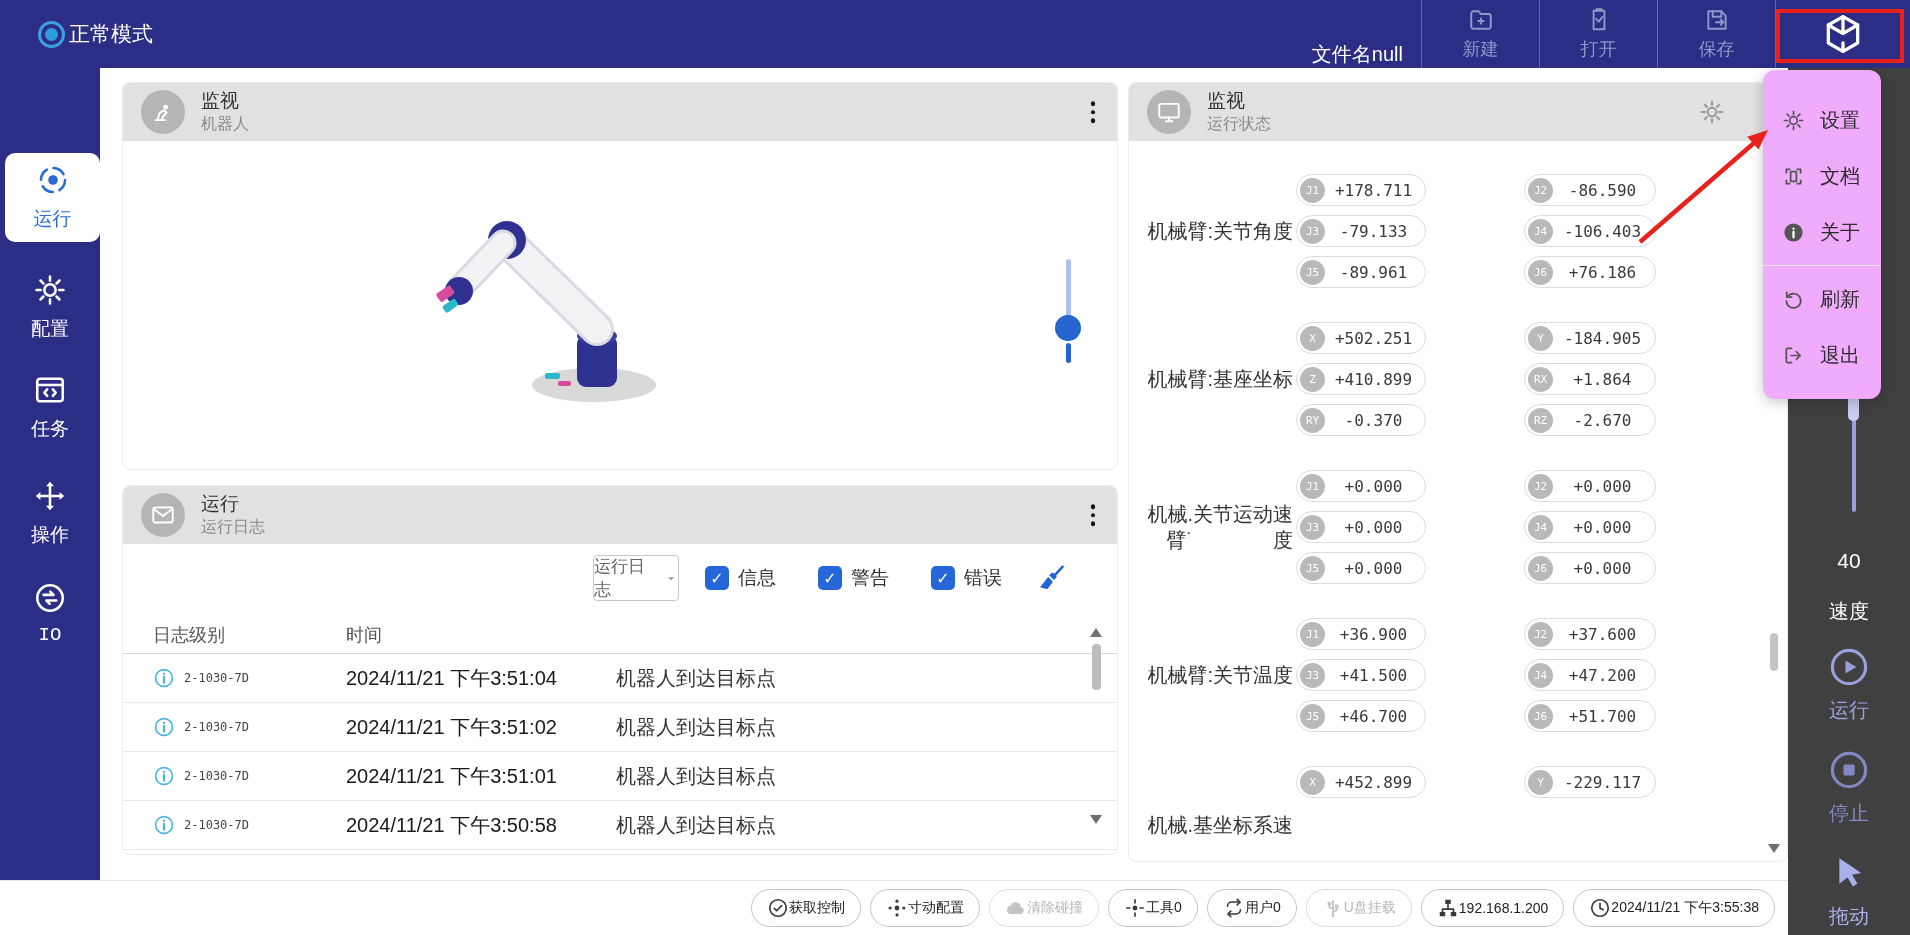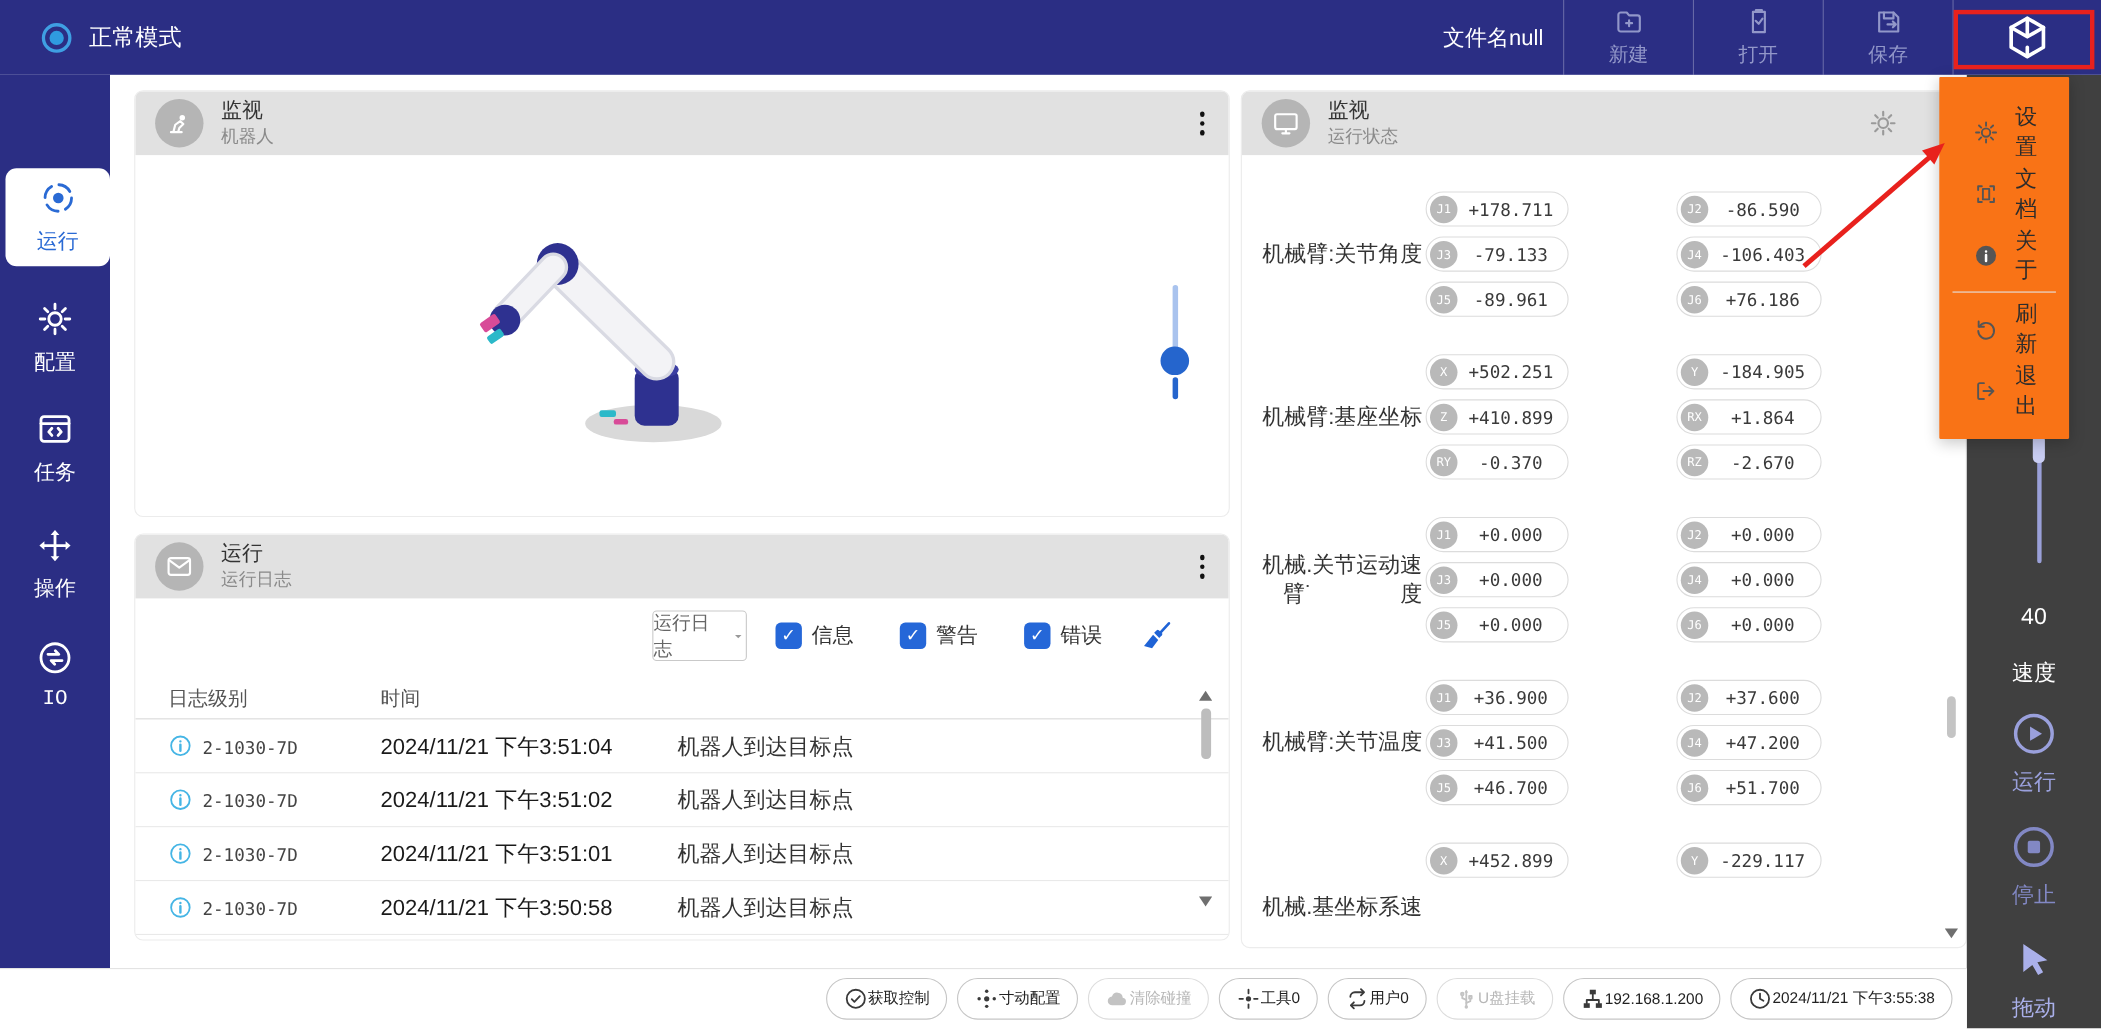--- a/index.html
+++ b/index.html
@@ -3,25 +3,25 @@
 <meta charset="utf-8">
 <style>
 *{margin:0;padding:0;box-sizing:border-box}
 html,body{width:1910px;height:935px}
 body{position:relative;overflow:hidden;background:#fff;font-family:"Liberation Sans","DejaVu Sans",sans-serif;color:#333}
 .icon{display:inline-block}
 .icon svg{width:100%;height:100%;display:block}
 
 
 .topbar{position:absolute;left:0;top:0;width:1910px;height:68px;background:#2b2e84;display:flex;align-items:center;z-index:6}
-.status{display:flex;align-items:center;gap:16px;margin-left:38px}
+.status{display:flex;align-items:center;gap:4px;margin-left:38px}
 .status-dot{width:27px;height:27px;border-radius:50%;border:3px solid #3f9fe3;display:flex;align-items:center;justify-content:center}
 .status-dot i{width:13px;height:13px;border-radius:50%;background:#2f9be0}
 .mode{color:#fff;font-size:21px}
-.tb-right{position:absolute;right:0;top:0;height:68px;display:flex;align-items:center}
+.tb-right{position:absolute;right:0;top:0;height:68px;display:flex;align-items:flex-end}
 .filename{color:#fff;font-size:20px;margin-right:18px}
 #topbar-actions{display:flex;height:68px}
 .tb-btn{width:118px;height:68px;border-left:1px solid rgba(255,255,255,.28);display:flex;flex-direction:column;align-items:center;justify-content:center;gap:4px;color:#9297c9;cursor:pointer}
 .tb-btn .icon{width:26px;height:26px}
 .tb-btn span{font-size:18px}
 .logo-cell{width:135px;height:68px;border-left:1px solid rgba(255,255,255,.28);display:flex;align-items:center;justify-content:center;color:#fff;cursor:pointer}
 .logo-cell .icon{width:44px;height:44px}
 
 
 .sidebar{position:absolute;left:0;top:68px;width:100px;height:812px;background:#2b2e84;z-index:4}
@@ -57,21 +57,21 @@
 .filter-row{position:absolute;left:470px;top:69px;height:46px;display:flex;align-items:center;gap:26px}
 .dropdown{width:86px;height:46px;border:1px solid #c9c9c9;border-radius:4px;display:flex;align-items:center;justify-content:center;gap:5px;color:#666;font-size:17px;cursor:pointer;background:#fff}
 .dropdown .icon{width:15px;height:15px;color:#999}
 .cb-group{display:flex;align-items:center;gap:9px;font-size:19px;color:#333;cursor:pointer}
 .checkbox{width:24px;height:24px;background:#2567d8;border-radius:5px;position:relative;flex:none}
 .checkbox::after{content:"✓";color:#fff;position:absolute;inset:0;display:flex;align-items:center;justify-content:center;font-size:16px;font-weight:bold}
 .broom{width:32px;height:32px;color:#1f63d6;margin-left:8px;cursor:pointer}
 .tbl-head{position:absolute;left:0;top:130px;width:100%;display:grid;grid-template-columns:193px 270px 1fr;padding:0 30px;height:38px;align-items:center;font-size:18px;color:#555;border-bottom:1px solid #d9d9d9}
 .log-rows{position:absolute;left:0;top:168px;width:100%}
 .log-row{display:grid;grid-template-columns:193px 270px 1fr;padding:0 30px;height:49px;align-items:center;border-bottom:1px solid #e9e9e9}
-.lvl{display:flex;align-items:flex-end;gap:9px;font-family:"DejaVu Sans Mono",monospace;font-size:16px;color:#444}
+.lvl{display:flex;align-items:center;gap:9px;font-family:"DejaVu Sans Mono",monospace;font-size:12px;color:#444}
 .lvl .icon{width:22px;height:22px;color:#45b5e5;flex:none}
 .t-time{font-size:20px;color:#1a1a1a}
 .t-desc{font-size:20px;color:#333}
 .log-scroll{position:absolute;right:14px;top:142px;width:14px;display:flex;flex-direction:column;align-items:center}
 .tri-up{width:0;height:0;border-left:6px solid transparent;border-right:6px solid transparent;border-bottom:9px solid #6f6f6f}
 .tri-down{width:0;height:0;border-left:6px solid transparent;border-right:6px solid transparent;border-top:9px solid #6f6f6f}
 .scroll-thumb{width:9px;height:46px;background:#bdbdbd;border-radius:4px;margin:7px 0}
 .log-scroll .spacer{height:118px}
 
 
@@ -84,21 +84,21 @@
 .mon-row{display:flex}
 .pill{width:130px;height:32px;border:1px solid #dcdcdc;border-radius:16px;background:#fff;display:flex;align-items:center;padding:3px}
 .pill.second{width:132px;margin-left:98px}
 .pill-k{width:25px;height:25px;border-radius:50%;background:#b9b9b9;color:#fff;font-size:11px;display:flex;align-items:center;justify-content:center;font-family:"DejaVu Sans Mono",monospace;flex:none}
 .pill-v{flex:1;text-align:center;font-size:16px;color:#3a3a3a;font-family:"DejaVu Sans Mono",monospace}
 .mon-scroll{position:absolute;right:6px;top:0;height:100%;width:14px}
 .mon-thumb{position:absolute;left:3px;top:550px;width:8px;height:38px;background:#c4c4c4;border-radius:4px}
 .mon-down{position:absolute;left:1px;bottom:8px}
 
 
-.menu{position:absolute;left:1763px;top:70px;width:118px;background:#f97316;border-radius:1px;box-shadow:0 3px 14px rgba(0,0,0,.22);z-index:10;padding:22px 12px 16px}
+.menu{position:absolute;left:1763px;top:70px;width:118px;background:#f0abfc;border-radius:12px;box-shadow:0 3px 14px rgba(0,0,0,.22);z-index:10;padding:22px 0 16px}
 .menu-item{height:56px;display:flex;align-items:center;gap:15px;padding:0 19px;cursor:pointer;color:#2c2c2c;font-size:20px}
 .menu-item .icon{width:23px;height:23px;color:#555;flex:none}
 .menu-div{height:1px;background:#e4e4e4;margin:5px 0}
 
 
 .rail{position:absolute;left:1788px;top:68px;width:122px;height:867px;background:#404040;z-index:3}
 .rail-track{position:absolute;left:64px;top:327px;width:4px;height:117px;background:#9aa0d8;border-radius:2px}
 .rail-thumb{position:absolute;left:60px;top:327px;width:11px;height:26px;background:#c9cdf2;border-radius:5px;cursor:pointer}
 .rail-40{position:absolute;top:481px;width:100%;text-align:center;color:#fff;font-size:21px}
 .rail-speed{position:absolute;top:530px;width:100%;text-align:center;color:#fff;font-size:20px}

